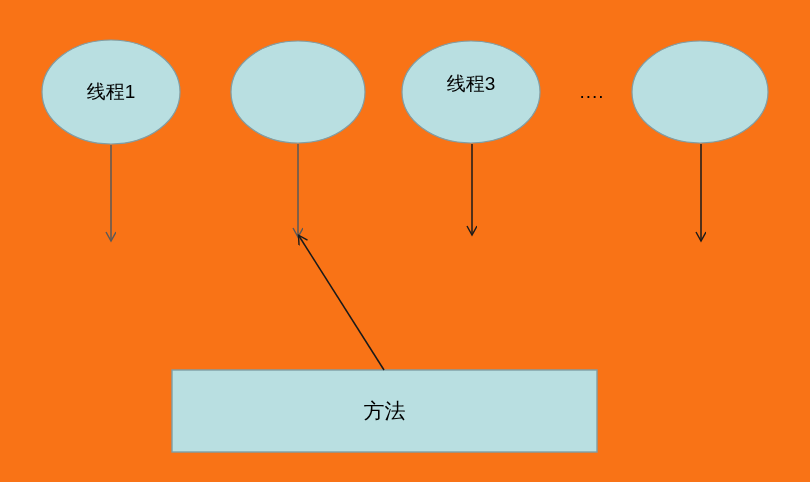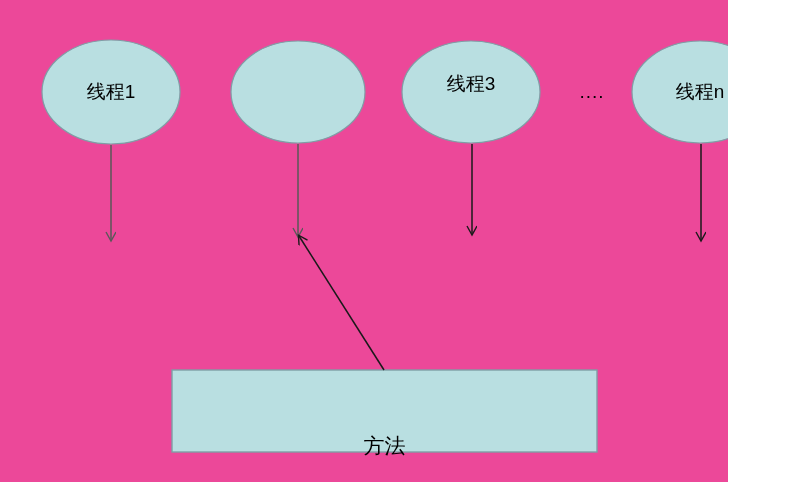--- a/index.html
+++ b/index.html
@@ -5,23 +5,23 @@
   html, body {
     margin: 0;
     padding: 0;
     background: #ffffff;
   }
   body {
     font-family: "Liberation Sans", "DejaVu Sans", sans-serif;
   }
   #canvas {
     position: relative;
-    width: 728px;
+    width: 810px;
     height: 482px;
-    background: #ec4899;
+    background: #f97316;
     overflow: hidden;
   }
   #diagram-svg {
     position: absolute;
     left: 0;
     top: 0;
     width: 810px;
     height: 482px;
   }
   .node-label {
@@ -32,21 +32,20 @@
     line-height: 1;
     white-space: nowrap;
     pointer-events: none;
     font-family: "Liberation Sans", "DejaVu Sans", sans-serif;
   }
   .ellipse-label {
     font-size: 19px;
   }
   .box-label {
     font-size: 21px;
-    margin-top: 35px;
   }
   .dots-label {
     font-size: 19px;
     letter-spacing: 1px;
   }
 </style>
 </head>
 <body>
 
 <div id="canvas">
@@ -74,19 +73,18 @@
     <line x1="701" y1="144" x2="701" y2="240" stroke="#1a1a1a" stroke-width="1.5" marker-end="url(#arrowhead-dark)"></line>
 
     <line x1="384" y1="370" x2="299" y2="236" stroke="#1a1a1a" stroke-width="1.5" marker-end="url(#arrowhead-dark)"></line>
   </svg>
 
   <div class="node-label ellipse-label" style="left:41px; top:82px; width:140px;">线程1</div>
 
 
   <div class="node-label ellipse-label" style="left:401px; top:74px; width:140px;">线程3</div>
 
-  <div class="node-label ellipse-label" style="left:630px; top:82px; width:140px;">线程n</div>
 
   <div class="node-label dots-label" style="left:570px; top:82px; width:44px;">....</div>
 
   <div class="node-label box-label" style="left:172px; top:400px; width:425px;">方法</div>
 
 </div>
 
 </body></html>

